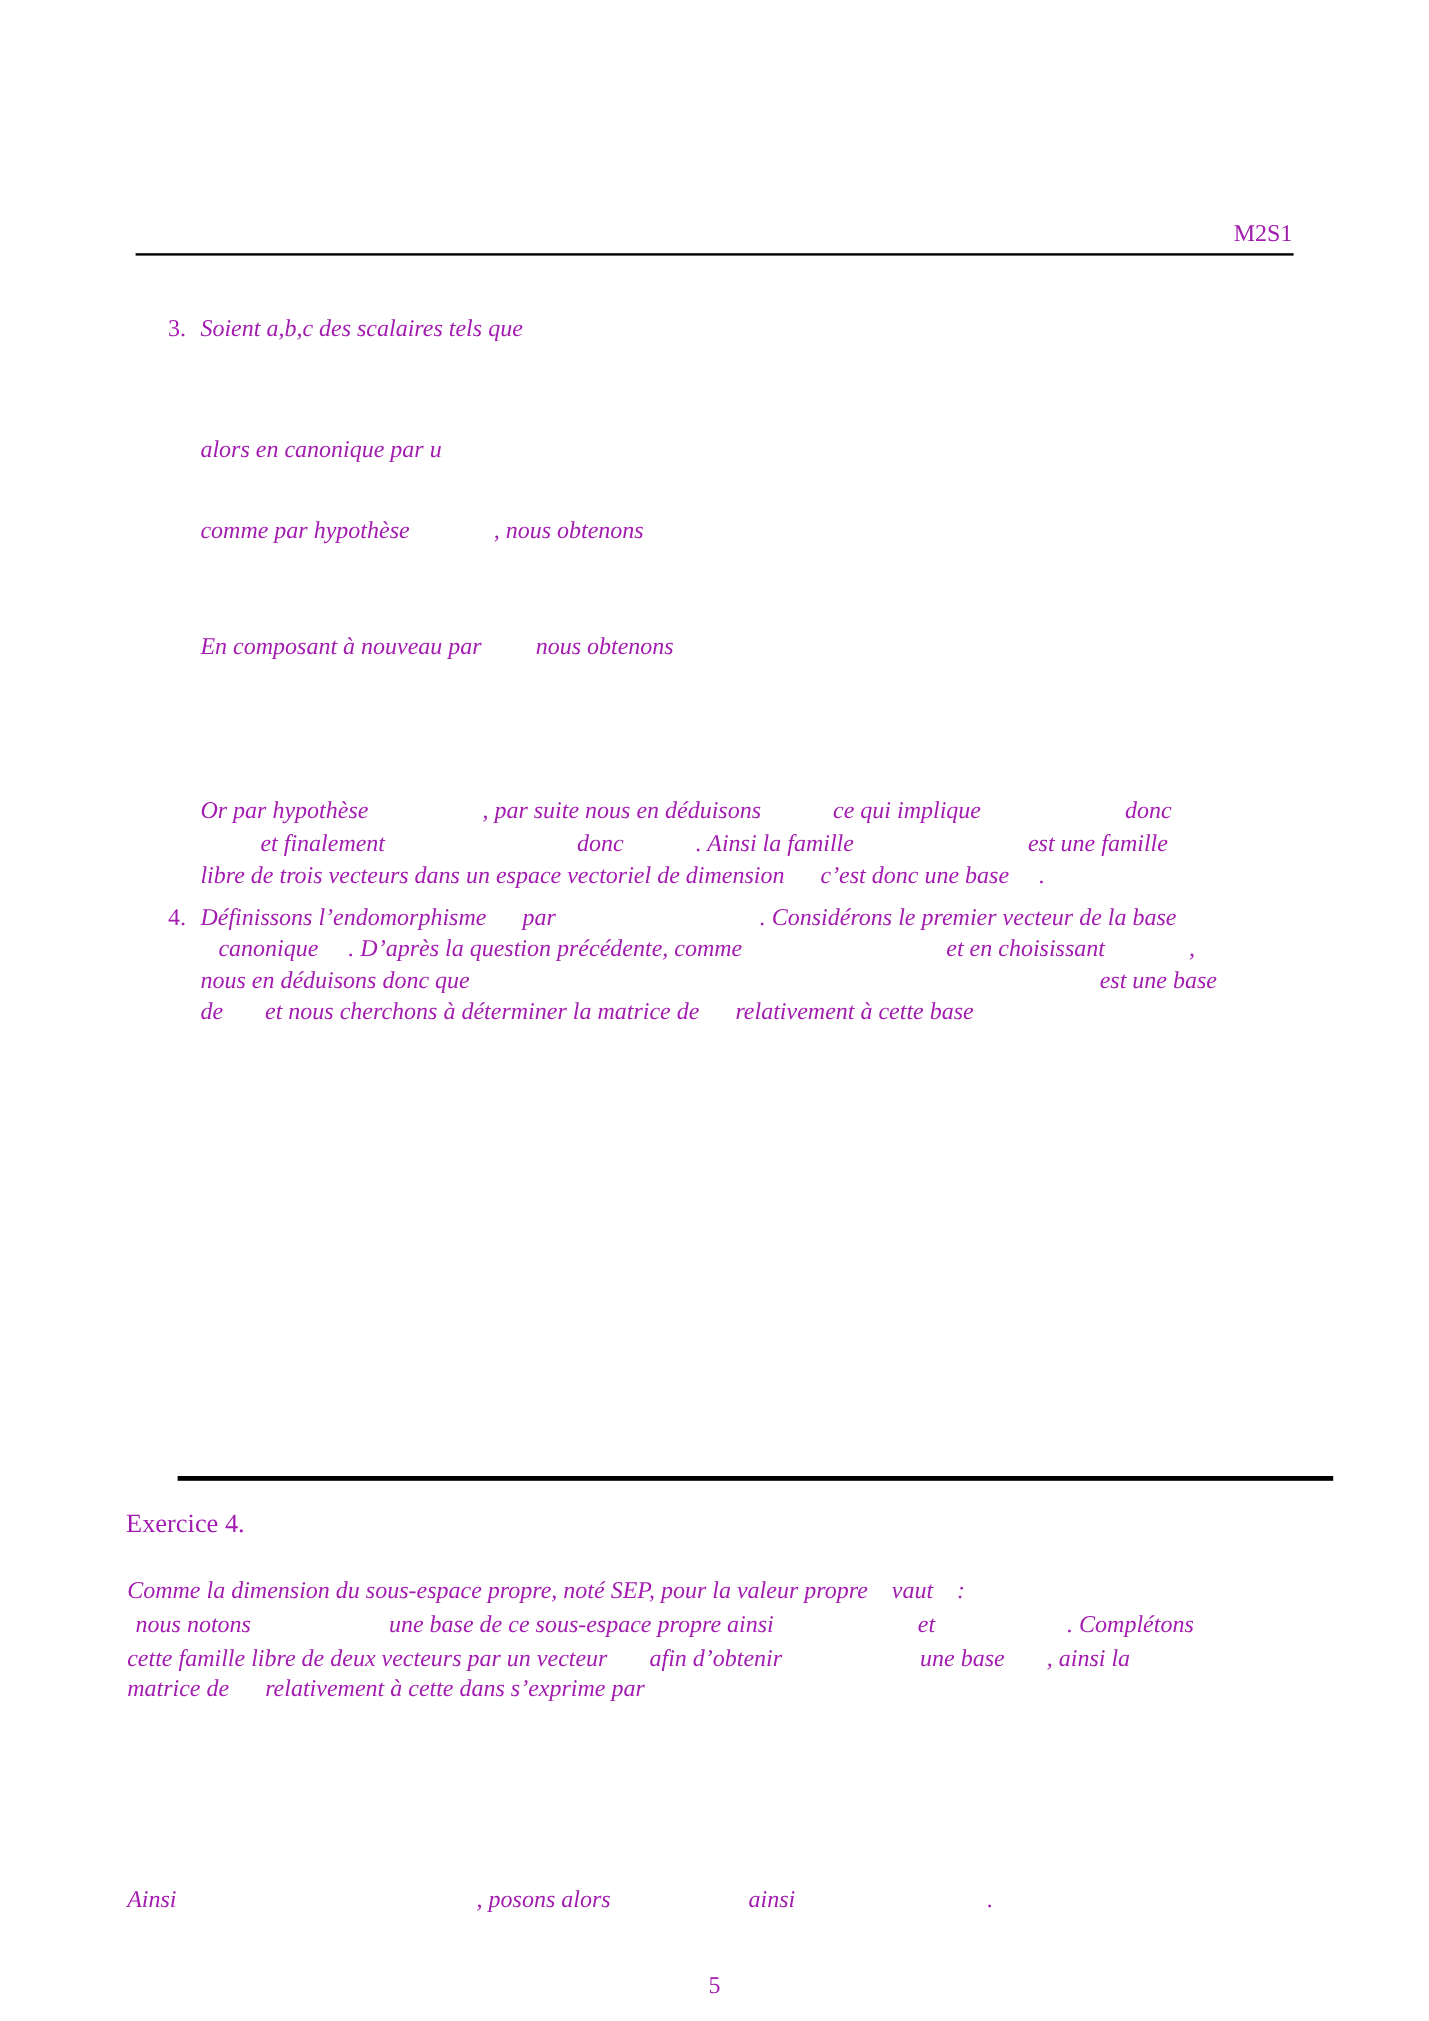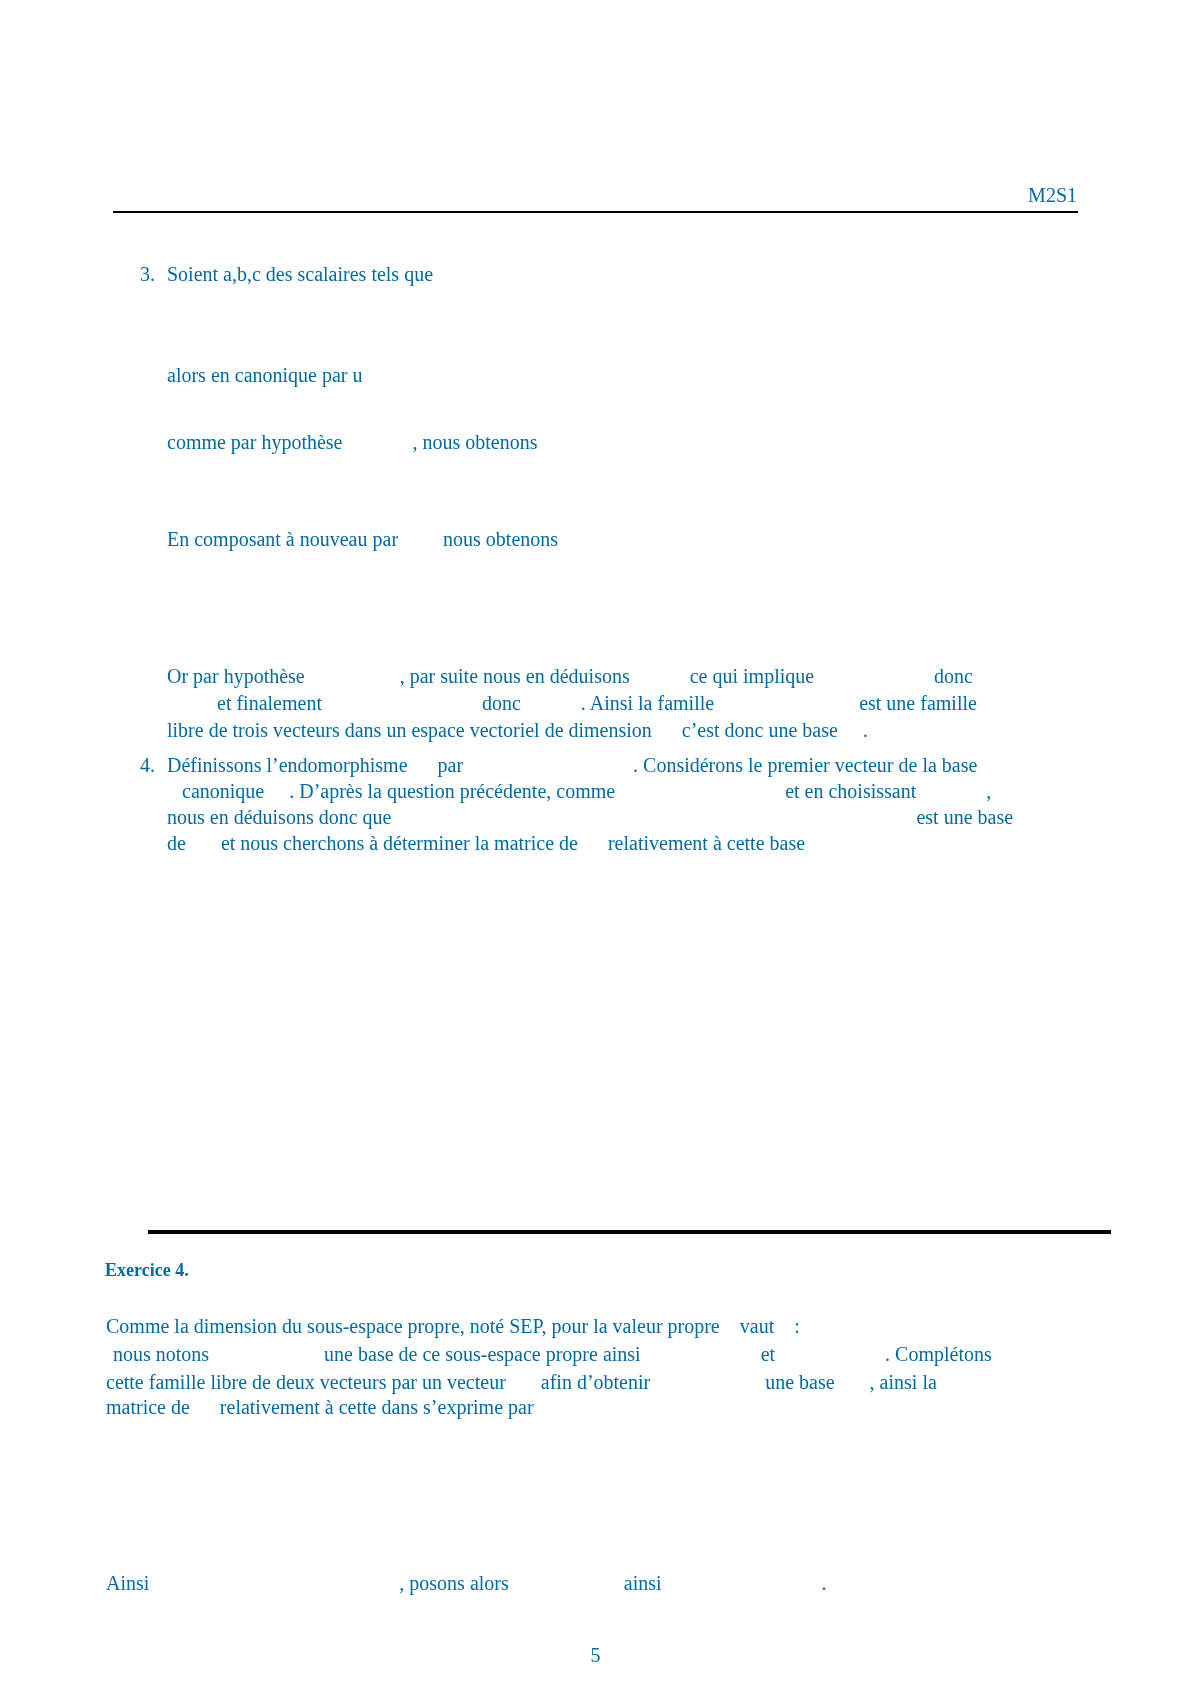--- a/index.html
+++ b/index.html
@@ -7,27 +7,28 @@
     padding: 0;
     background: #ffffff;
   }
   .page {
     position: relative;
     width: 1191px;
     height: 1684px;
     background: #ffffff;
     font-family: "Liberation Serif", "DejaVu Serif", serif;
     font-size: 20px;
-    color: #0369a1;
+    color: #a21caf;
     overflow: hidden;
   }
   .ln {
     position: absolute;
     white-space: pre;
     line-height: 26px;
+    font-style: italic;
   }
   .header-label {
     position: absolute;
     top: 182px;
     right: 114px;
     line-height: 26px;
   }
   .rule-thin {
     position: absolute;
     left: 113px;
@@ -46,22 +47,22 @@
   }
   .item-number {
     position: absolute;
     white-space: pre;
     line-height: 26px;
   }
   .section-title {
     position: absolute;
     left: 105px;
     top: 1256px;
-    font-weight: bold;
-    font-size: 18px;
+    font-weight: normal;
+    font-size: 22px;
     line-height: 28px;
     white-space: pre;
   }
   .page-number {
     position: absolute;
     left: 0;
     top: 1642px;
     width: 1191px;
     text-align: center;
     line-height: 26px;

